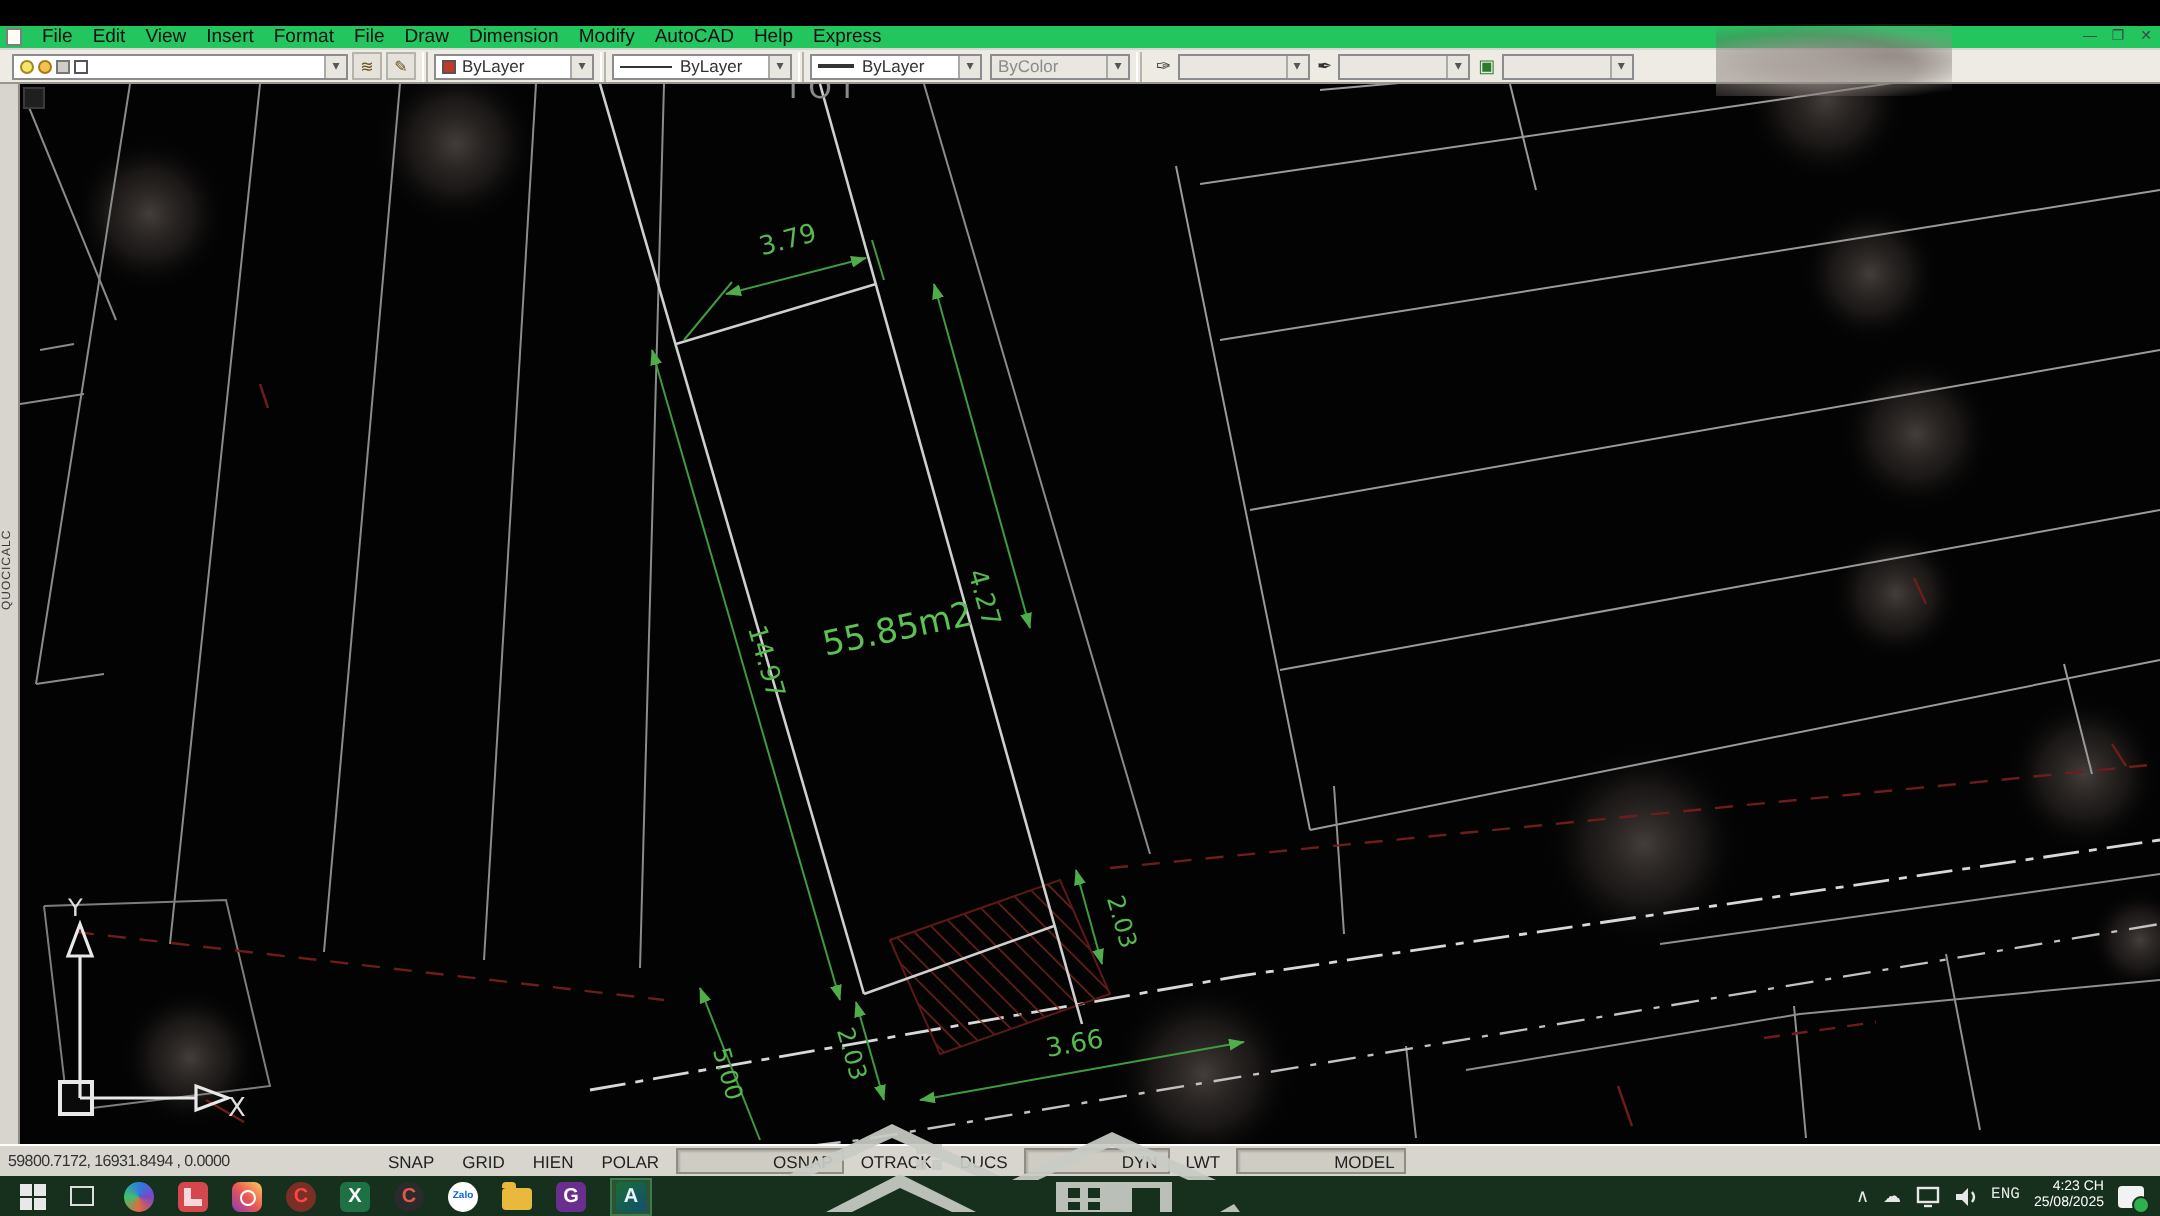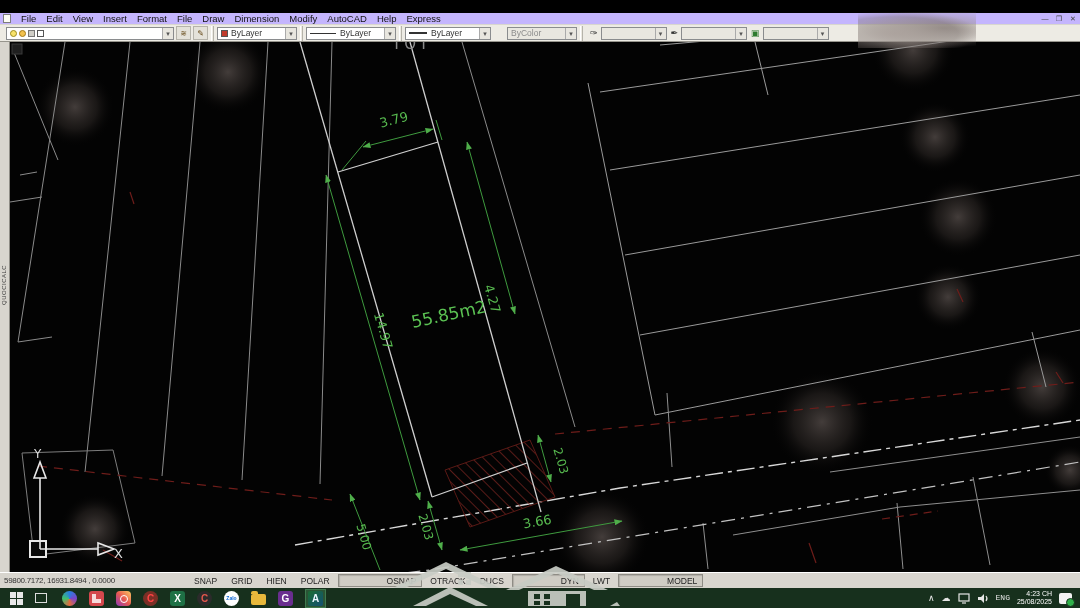--- a/index.html
+++ b/index.html
@@ -12,21 +12,21 @@
     background:linear-gradient(180deg,#26a61c,#0f8309);
     display:flex; align-items:center; color:#fff; font-size:9px; }
   .app-icon { width:9px; height:9px; margin:0 4px 0 3px; background:#fff; border:1px solid #b5352a;
     display:inline-block; position:relative; }
   .app-icon:after{ content:""; position:absolute; left:2px; top:1px; width:3px; height:5px; background:#c0392b; }
   .title-text { white-space:nowrap; overflow:hidden; letter-spacing:.2px; }
   .win-controls { margin-left:auto; display:flex; }
   .win-btn { width:24px; height:13px; color:#fff; font-size:8px; line-height:13px; text-align:center; }
 
   
-  .menubar { position:absolute; left:0; top:13px; width:1080px; height:12px; background:#c4b5fd;
+  .menubar { position:absolute; left:0; top:13px; width:1080px; height:12px; background:#22c55e;
     display:flex; align-items:center; font-size:9.5px; color:#111; border-bottom:1px solid #d8d6cf; }
   .doc-icon { width:8px; height:9px; background:#fdfdf5; border:1px solid #7d7d7d; margin:0 5px 0 3px; }
   .menu-item { padding:0 5px; white-space:nowrap; }
   .doc-controls { margin-left:auto; display:flex; color:#444; }
   .doc-btn { width:14px; text-align:center; font-size:7px; line-height:12px; }
 
   
   .toolbar { position:absolute; left:0; top:25px; width:1080px; height:17px; background:#edebe4;
     border-bottom:1px solid #97958d; display:flex; align-items:center; font-size:8.5px; color:#333; }
   .tb-sep { width:3px; height:15px; border-left:1px solid #fff; border-right:1px solid #b5b3aa; margin:0 3px; }
@@ -154,21 +154,21 @@
       <span class="ltline"></span>
       <span>ByLayer</span>
       <span class="arrow">▾</span>
     </div>
     <span class="tb-sep"></span>
     <div class="combo lw-combo">
       <span class="lwline"></span>
       <span>ByLayer</span>
       <span class="arrow">▾</span>
     </div>
-    <div class="combo ps-combo" style="margin-left:16px;">
+    <div class="combo ps-combo" style="margin-left:4px;">
       <span>ByColor</span>
       <span class="arrow">▾</span>
     </div>
     <span class="tb-sep"></span>
     <span class="tb-ico">✑</span>
     <div class="combo icon-combo">
         <span class="arrow">▾</span>
       </div>
     <span class="tb-ico">✒</span>
     <div class="combo icon-combo">

